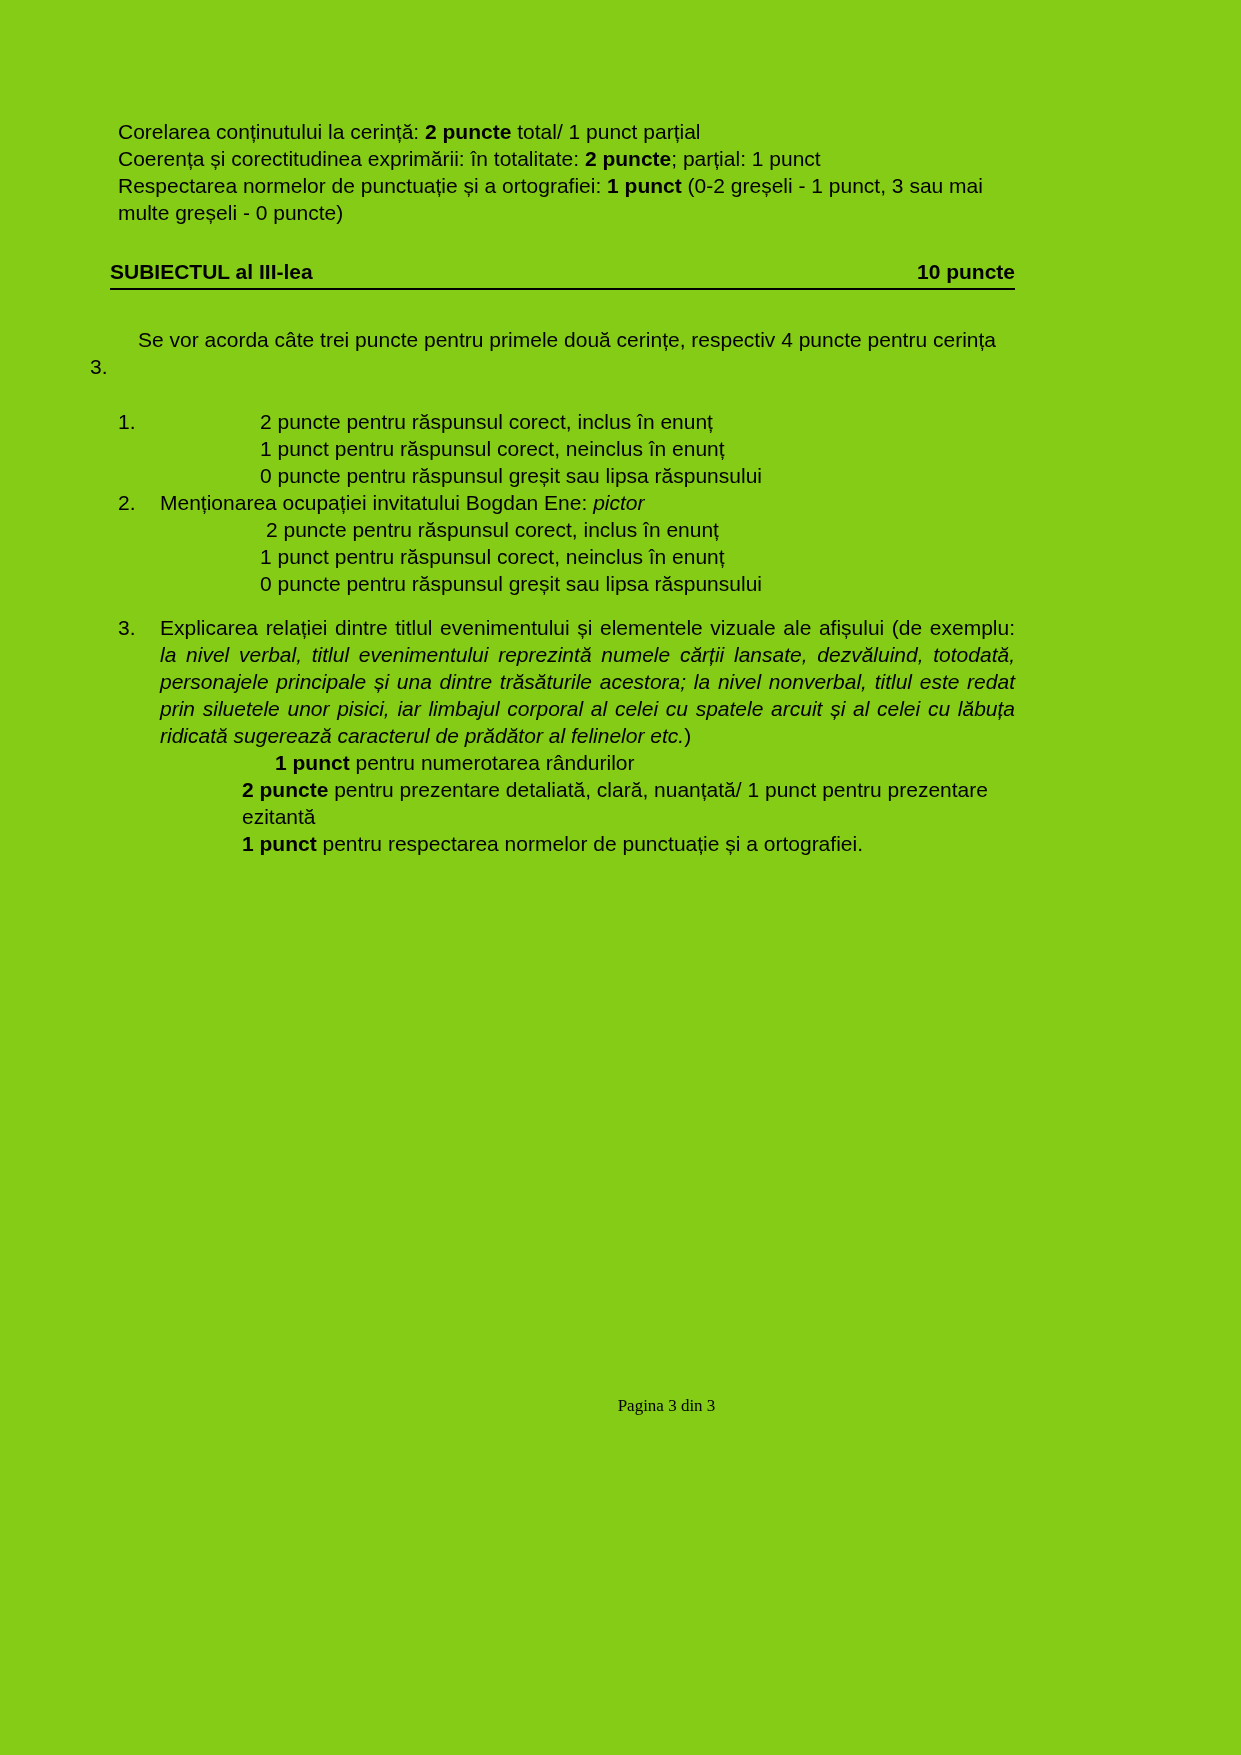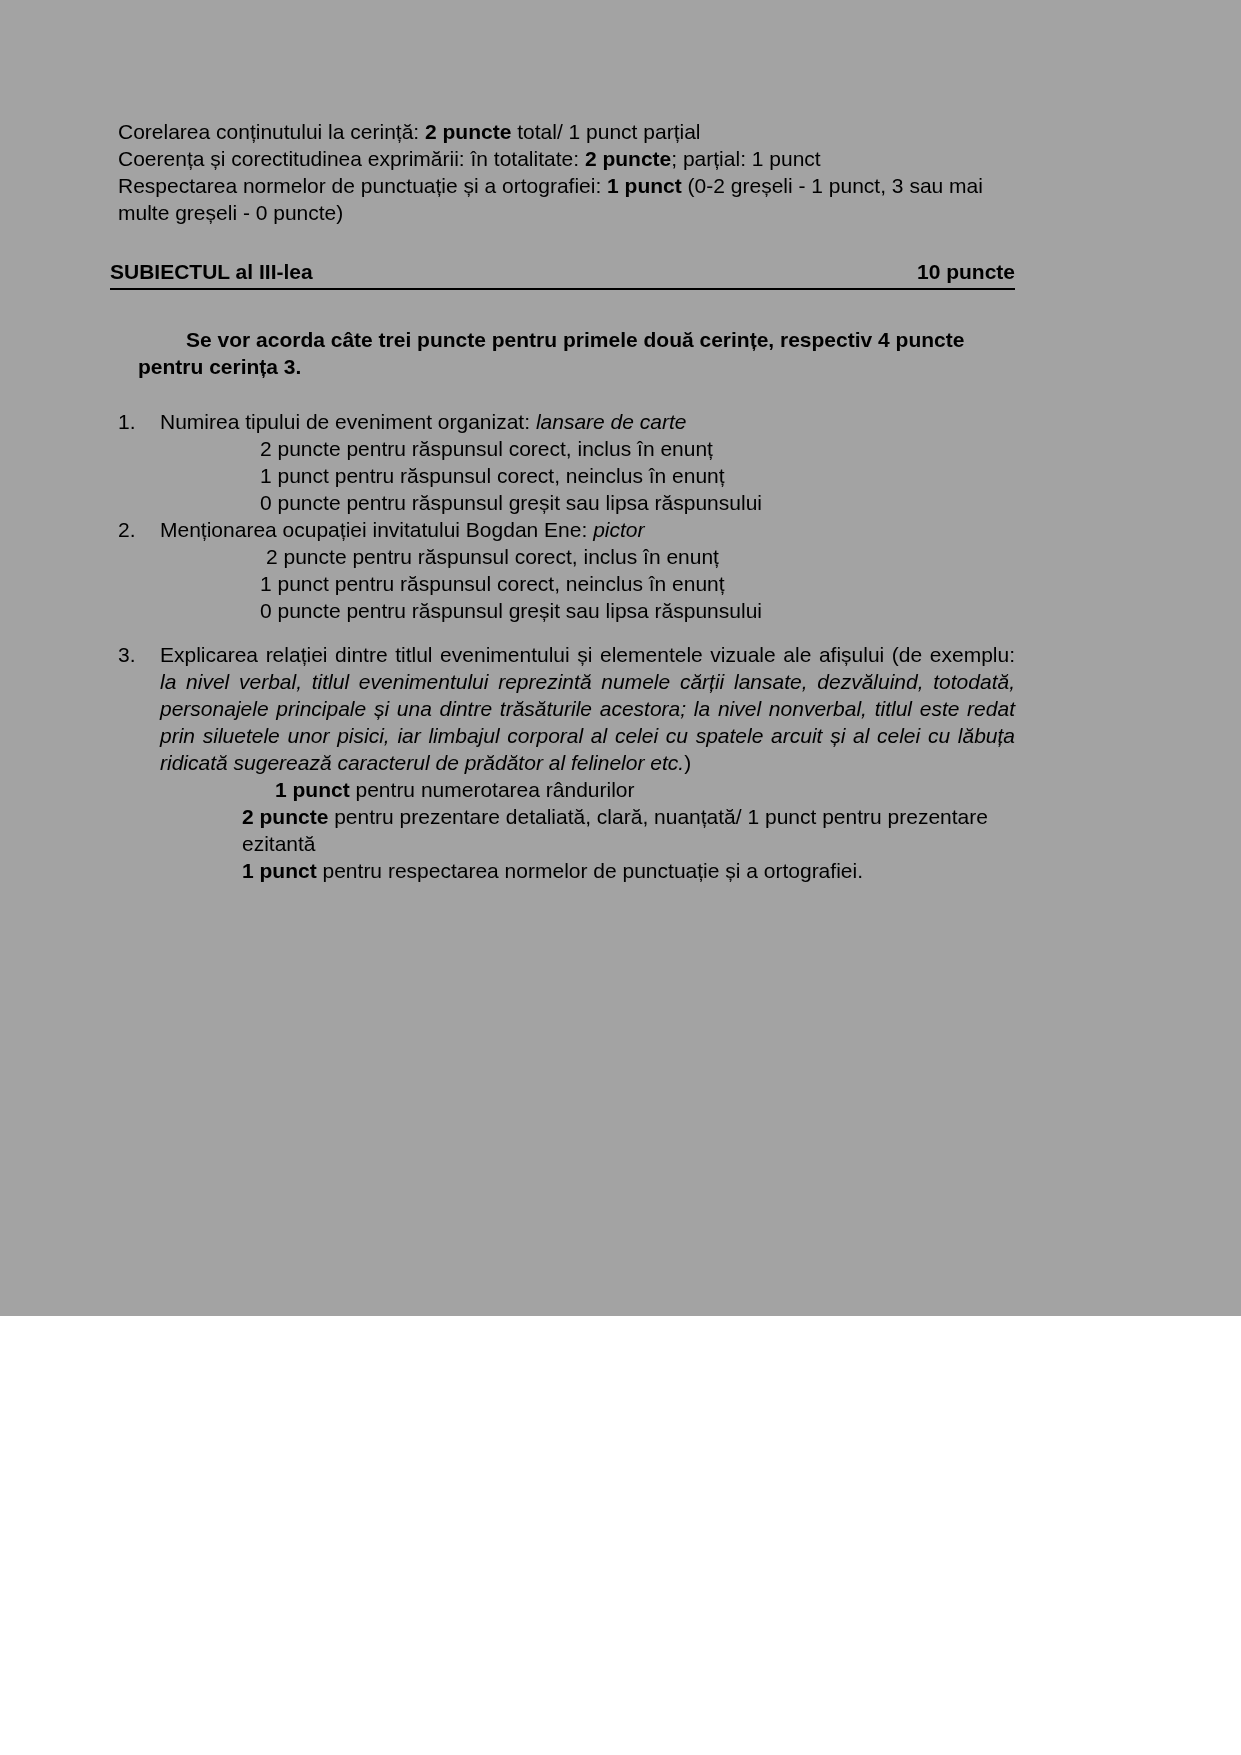--- a/index.html
+++ b/index.html
@@ -3,22 +3,22 @@
 <meta charset="utf-8">
 <style>
   html, body {
     margin: 0;
     padding: 0;
     background: #ffffff;
   }
   .page {
     position: relative;
     width: 1241px;
-    height: 1316px;
-    background: #a3a3a3;
+    height: 1755px;
+    background: #84cc16;
     color: #000000;
     font-family: "Liberation Sans", sans-serif;
     font-size: 21px;
     line-height: 27px;
     overflow: hidden;
   }
   .b { font-weight: bold; }
   .i { font-style: italic; }
 
   .content {
@@ -37,24 +37,23 @@
     justify-content: space-between;
     align-items: flex-end;
     font-weight: bold;
     border-bottom: 2px solid #000;
     padding-bottom: 3px;
     margin-top: 32px;
     margin-left: 20px;
   }
 
   .lead {
-    font-weight: bold;
+    font-weight: normal;
     text-indent: 48px;
     margin-top: 36px;
-    margin-left: 48px;
   }
 
   .list {
     margin-top: 28px;
   }
   .list-item {
     display: flex;
     align-items: flex-start;
     padding-left: 28px;
   }
@@ -105,21 +104,20 @@
       <span>10 puncte</span>
     </div>
 
     <div class="lead">Se vor acorda câte trei puncte pentru primele două cerințe, respectiv 4 puncte pentru cerința 3.</div>
 
     <div class="list">
 
       <div class="list-item">
         <span class="num">1.</span>
         <div class="item-body">
-          <div><span>Numirea tipului de eveniment organizat: </span><span class="i">lansare de carte</span></div>
           <div class="sub-line"><span>2 puncte pentru răspunsul corect, inclus în enunț</span></div>
           <div class="sub-line"><span>1 punct pentru răspunsul corect, neinclus în enunț</span></div>
           <div class="sub-line"><span>0 puncte pentru răspunsul greșit sau lipsa răspunsului</span></div>
         </div>
       </div>
 
       <div class="list-item">
         <span class="num">2.</span>
         <div class="item-body">
           <div><span>Menționarea ocupației invitatului Bogdan Ene: </span><span class="i">pictor</span></div>

